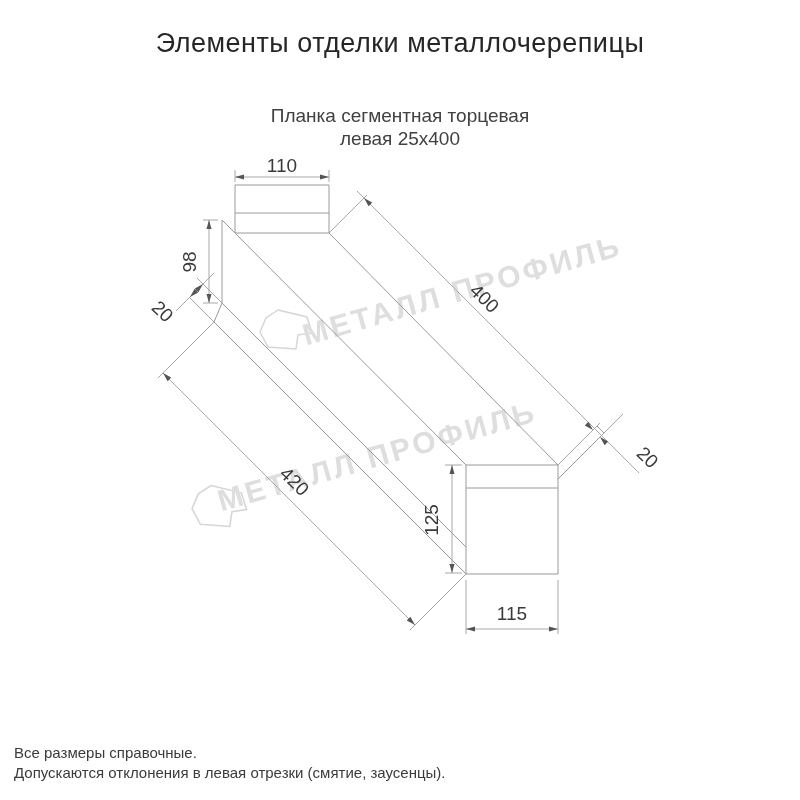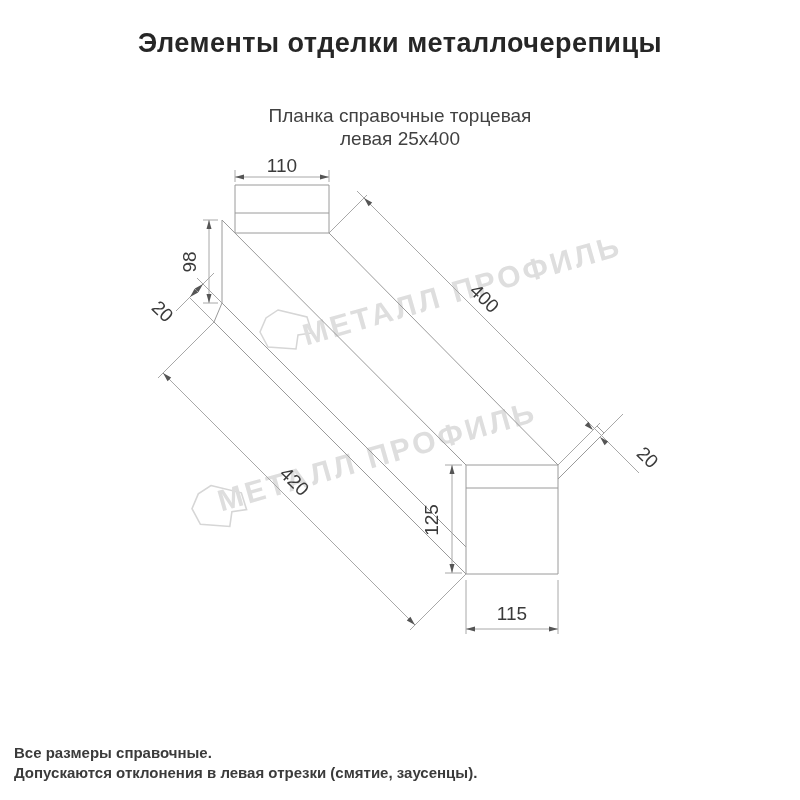--- a/index.html
+++ b/index.html
@@ -2,47 +2,47 @@
 <html><head>
 <meta charset="utf-8">
 <style>
   html,body{margin:0;padding:0;}
   body{
     width:800px;height:800px;position:relative;background:#ffffff;overflow:hidden;
     font-family:"Liberation Sans", sans-serif;
   }
   .page-title{
     position:absolute;top:28px;left:0;width:800px;text-align:center;
-    font-size:27px;font-weight:bold;color:#262626;letter-spacing:0.5px;
+    font-size:27px;font-weight:normal;color:#262626;letter-spacing:0.5px;
   }
   .subtitle{
     position:absolute;top:104px;left:0;width:800px;text-align:center;
     font-size:19px;color:#414141;line-height:23px;
   }
   .drawing-svg{position:absolute;top:0;left:0;}
   .profile-line{stroke:#9a9a9a;stroke-width:1;fill:none;}
   .dim-line{stroke:#a8a8a8;stroke-width:1;fill:none;}
   .arrow{fill:#555555;stroke:none;}
   .dim-text{fill:#3a3a3a;font-size:19px;font-family:"Liberation Sans",sans-serif;text-anchor:middle;}
   .wm-text{fill:#dedede;font-size:30px;font-weight:bold;letter-spacing:3px;
            font-family:"Liberation Sans",sans-serif;text-anchor:middle;}
   .wm-logo{stroke:#d6d6d6;stroke-width:1.5;fill:#ffffff;fill-opacity:0.6;}
   .footnote{
-    position:absolute;left:14px;font-size:15px;color:#3b3b3b;font-weight:bold;
+    position:absolute;left:14px;font-size:15px;color:#3b3b3b;
   }
   .footnote.l1{top:744px;}
   .footnote.l2{top:764px;}
 </style>
 </head>
 <body>
 
 <div class="page-title">Элементы отделки металлочерепицы</div>
 
 <div class="subtitle">
-  <div>Планка справочные торцевая</div>
+  <div>Планка сегментная торцевая</div>
   <div>левая 25х400</div>
 </div>
 
 <svg class="drawing-svg" width="800" height="800" viewBox="0 0 800 800" xmlns="http://www.w3.org/2000/svg">
 
   <defs>
     <path id="wmlogo" d="M278,310 L307,317 L312,333 L298,335 L296,349 L268,347 L260,332 L266,318 Z"></path>
   </defs>
 
   <g>

